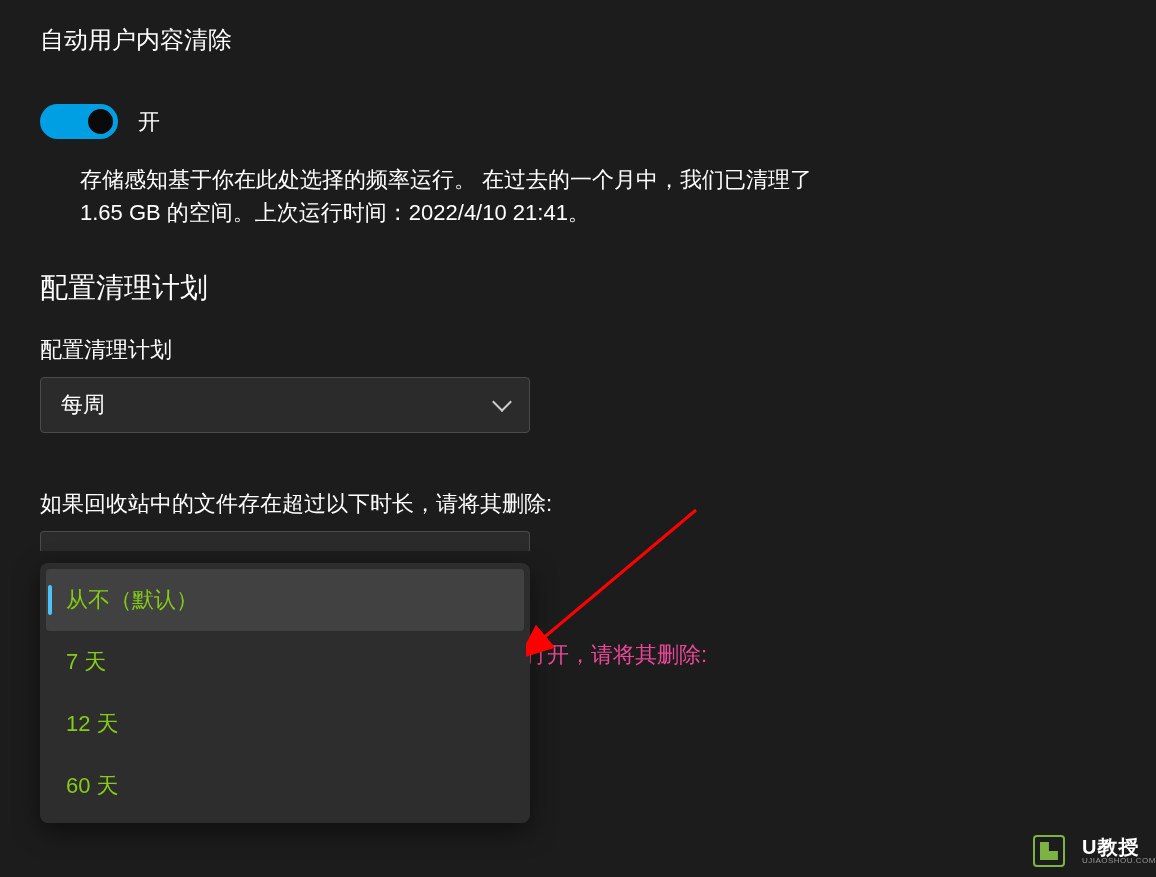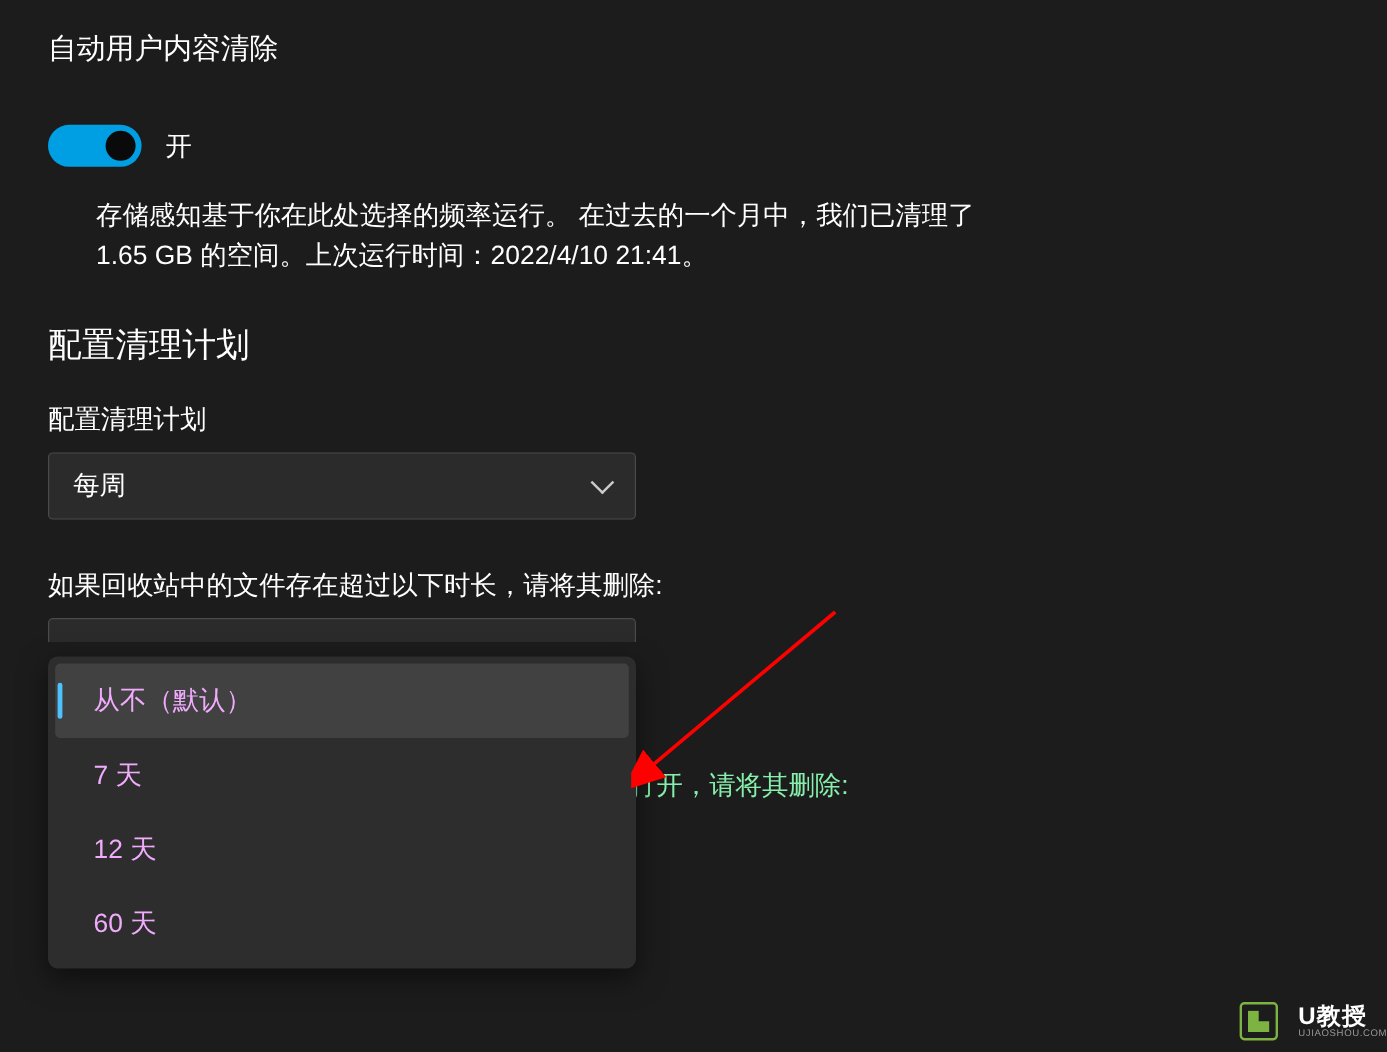--- a/index.html
+++ b/index.html
@@ -86,21 +86,21 @@
       width: 490px;
       height: 56px;
       background-color: #2b2b2b;
       border: 1px solid #4a4a4a;
       border-radius: 4px;
       display: flex;
       align-items: center;
       justify-content: space-between;
       padding: 0 20px;
       cursor: pointer;
-      margin-bottom: 40px;
+      margin-bottom: 56px;
     }
     
     .dropdown-text {
       font-size: 22px;
       color: #ffffff;
     }
     
     .chevron-down {
       width: 14px;
       height: 14px;
@@ -134,23 +134,23 @@
       top: 32px;
       left: 0;
       z-index: 10;
       box-shadow: 0 8px 24px rgba(0,0,0,0.5);
     }
     
     .dropdown-option {
       height: 62px;
       display: flex;
       align-items: center;
-      padding: 0 32px;
-      font-size: 22px;
-      color: #f0abfc;
+      padding: 0 20px;
+      font-size: 22px;
+      color: #84cc16;
       cursor: pointer;
       border-radius: 4px;
       position: relative;
     }
     
     .dropdown-option.selected {
       background-color: #414141;
     }
     
     .dropdown-option.selected::before {
@@ -164,21 +164,21 @@
       border-radius: 2px;
     }
     
     .dropdown-option.hovered {
       background-color: #383838;
     }
     
     .partially-obscured-text {
       position: absolute;
       font-size: 22px;
-      color: #86efac;
+      color: #ec4899;
       left: 525px;
       top: 640px;
       white-space: nowrap;
     }
     
     .annotation-arrow {
       position: absolute;
       left: 526px;
       top: 500px;
       pointer-events: none;

